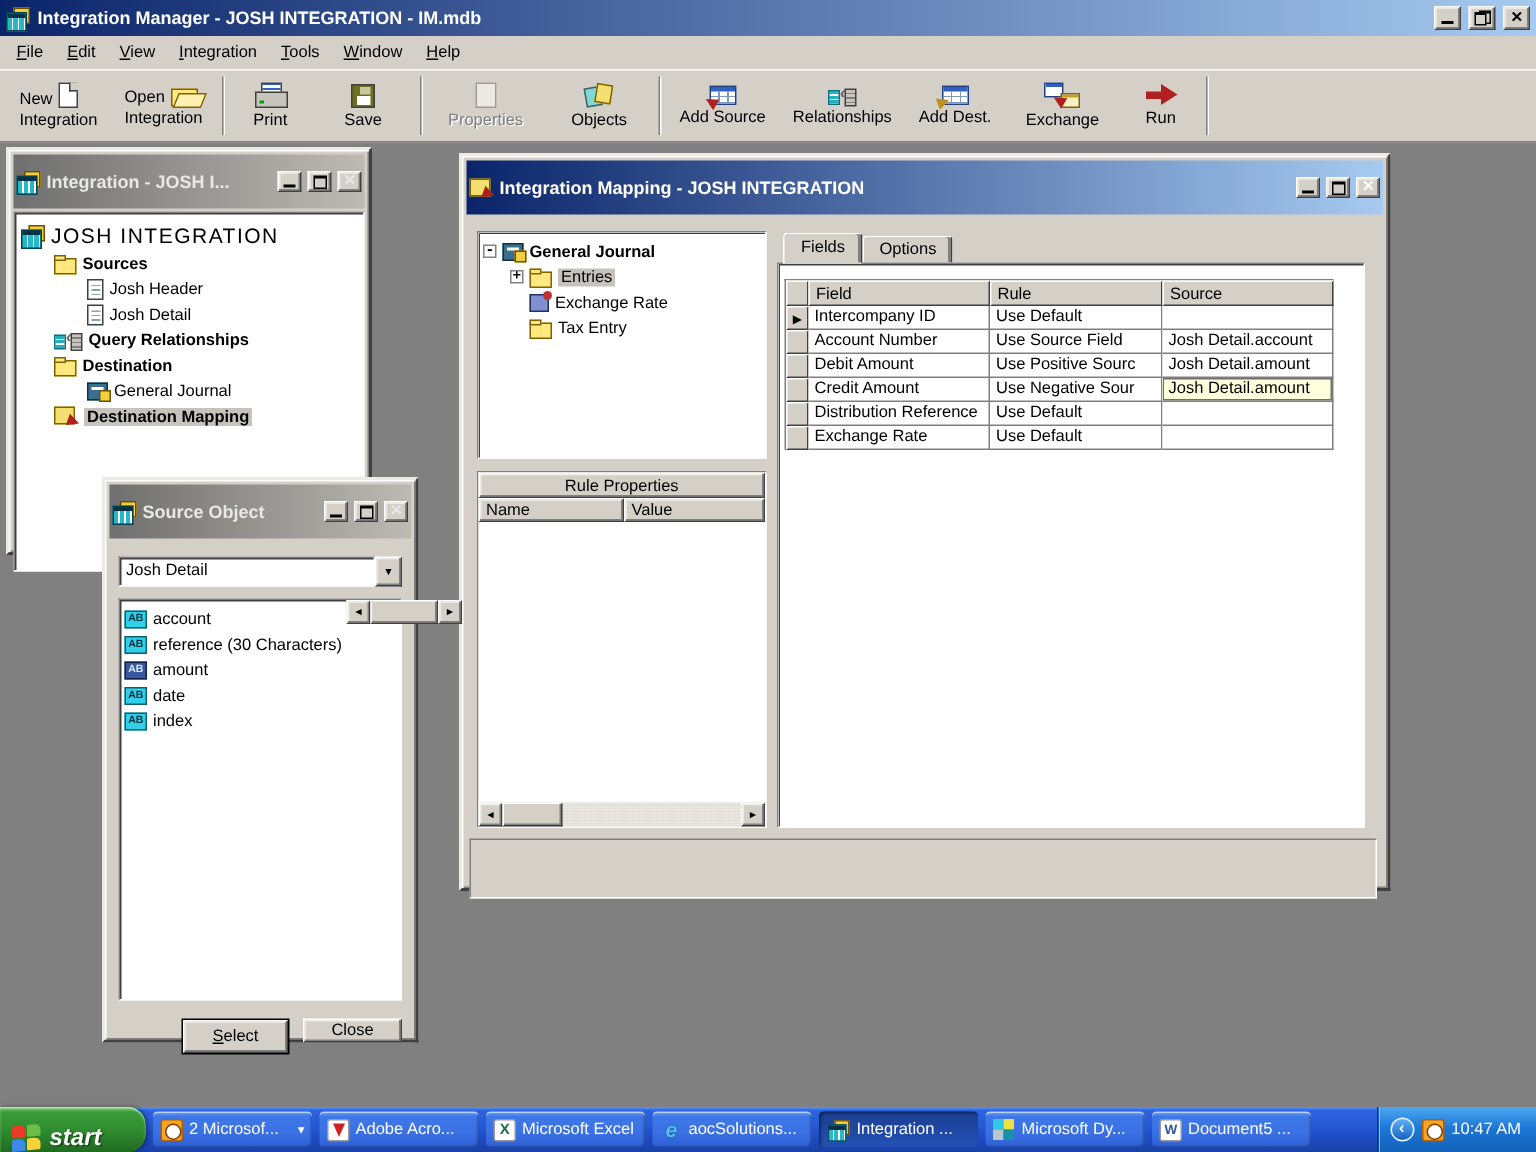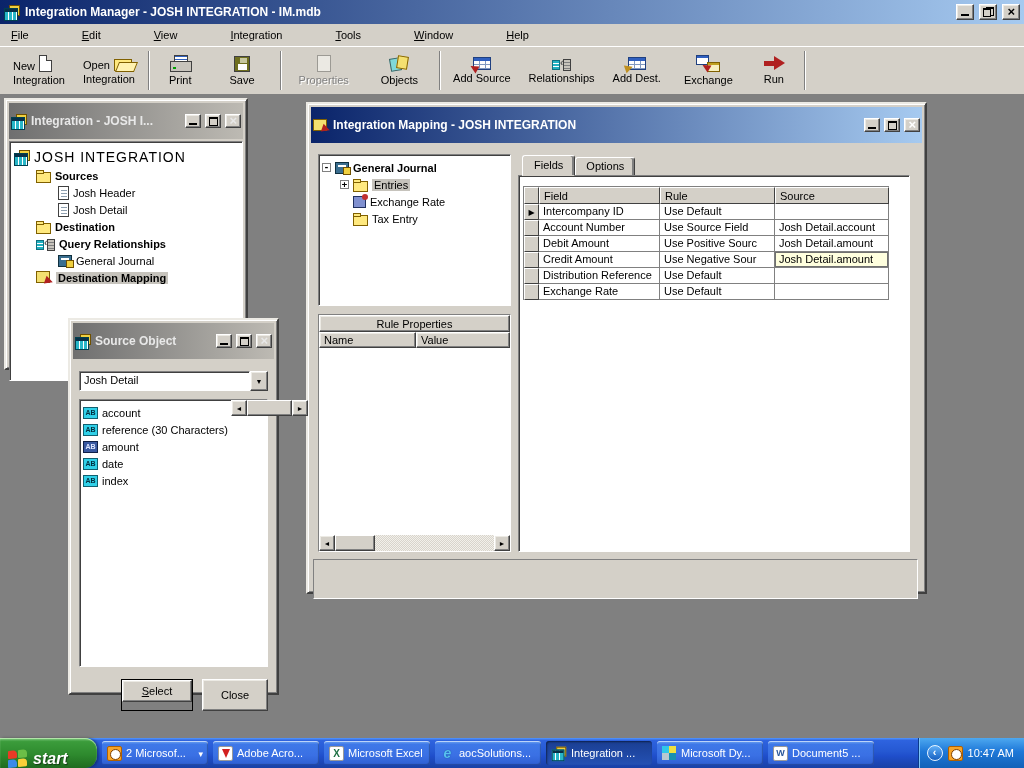--- a/index.html
+++ b/index.html
@@ -9,21 +9,21 @@
 
 .raised { background:#D4D0C8; border:1px solid; border-color:#FFFFFF #404040 #404040 #FFFFFF; box-shadow:inset -1px -1px 0 #808080, inset 1px 1px 0 #ECEAE4; }
 .sunken-white { background:#FFFFFF; border:1px solid; border-color:#808080 #FFFFFF #FFFFFF #808080; box-shadow:inset 1px 1px 0 #404040; }
 .sunken-gray { background:#D4D0C8; border:1px solid; border-color:#808080 #FFFFFF #FFFFFF #808080; }
 .btn3d { background:#D4D0C8; border:1px solid; border-color:#FFFFFF #404040 #404040 #FFFFFF; box-shadow:inset -1px -1px 0 #808080, inset 1px 1px 0 #ECEAE4; display:flex; align-items:center; justify-content:center; }
 
 
 .titlebar-main { position:absolute; left:0; top:0; width:1024px; height:24px; background:linear-gradient(to right,#0A246A,#A6CAF0); display:flex; align-items:center; gap:5px; padding:0 4px; }
 .titlebar-main .ttext { color:#fff; font-weight:bold; font-size:12px; flex:1; }
 .wbtn { width:18px; height:16px; font-size:10px; }
-.menubar { position:absolute; left:0; top:24px; width:1024px; height:22px; background:#D4D0C8; display:flex; align-items:center; padding-left:3px;gap:37px; }
+.menubar { position:absolute; left:0; top:24px; width:1024px; height:22px; background:#D4D0C8; display:flex; align-items:center; padding-left:3px; }
 .menu-item { padding:4px 8px; }
 .toolbar { position:absolute; left:0; top:46px; width:1024px; height:49px; background:#D4D0C8; border-top:1px solid #fff; border-bottom:1px solid #808080; display:flex; align-items:stretch; padding:1px 4px; }
 .tb-sep { width:2px; margin:3px 3px; border-left:1px solid #808080; border-right:1px solid #fff; }
 .tb-btn { display:flex; flex-direction:column; align-items:center; justify-content:center; gap:2px; padding:2px 9px; white-space:nowrap; }
 .tb-two { align-items:flex-start; }
 .tb-row { display:flex; align-items:flex-end; gap:4px; }
 .tb-btn.disabled { color:#808080; text-shadow:1px 1px 0 #fff; }
 .mdi { position:absolute; left:0; top:96px; width:1024px; height:642px; background:#808080; }
 .taskbar { position:absolute; left:0; top:738px; width:1024px; height:30px; background:linear-gradient(to bottom,#5398FF 0%,#2E63DF 8%,#2558D2 45%,#1F4ECB 60%,#1941A5 100%); display:flex; align-items:center; }
 
@@ -281,26 +281,26 @@
           </div>
           <div class="trow" style="padding-left:44px">
             <span class="ic ic-doc"></span>
             <span>Josh Header</span>
           </div>
           <div class="trow" style="padding-left:44px">
             <span class="ic ic-doc"></span>
             <span>Josh Detail</span>
           </div>
           <div class="trow" style="padding-left:22px">
+            <span class="ic ic-rel"><i class="rel-mid"></i></span>
+            <span class="b">Query Relationships</span>
+          </div>
+          <div class="trow" style="padding-left:22px">
             <span class="ic ic-folder"></span>
             <span class="b">Destination</span>
-          </div>
-          <div class="trow" style="padding-left:22px">
-            <span class="ic ic-rel"><i class="rel-mid"></i></span>
-            <span class="b">Query Relationships</span>
           </div>
           <div class="trow" style="padding-left:44px">
             <span class="ic ic-ledger"></span>
             <span>General Journal</span>
           </div>
           <div class="trow" style="padding-left:22px">
             <span class="ic ic-dmap"></span>
             <span class="b sel-label">Destination Mapping</span>
           </div>
         </div>
@@ -453,21 +453,21 @@
             <span class="sb-btn btn3d">◄</span>
             <span class="sb-thumb" style="width:45px"></span>
             <span class="sb-sp"></span>
             <span class="sb-btn btn3d">►</span>
           </div>
         </div>
         <div style="display:flex; gap:9px; margin-top:12px; padding-left:42px;">
           <div style="border:1px solid #000;">
             <div class="btn3d" style="width:70px; height:22px;"><u>S</u>elect</div>
           </div>
-          <div class="btn3d" style="width:73px; height:32px;">Close</div>
+          <div class="btn3d" style="width:73px; height:16px;">Close</div>
         </div>
       </div>
     </div>
 
   </div>
 
   <div class="taskbar">
     <div class="start-btn">
       <span class="winflag">
           <span class="wf1"></span>

